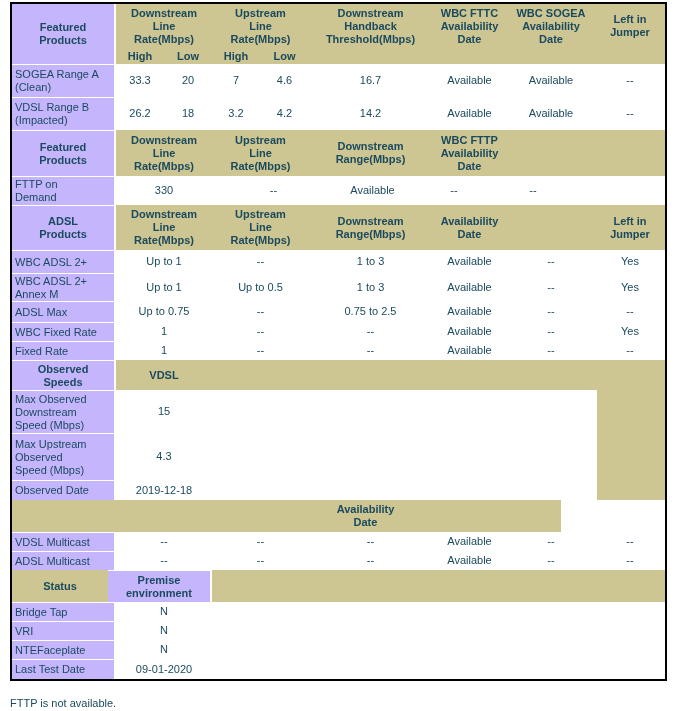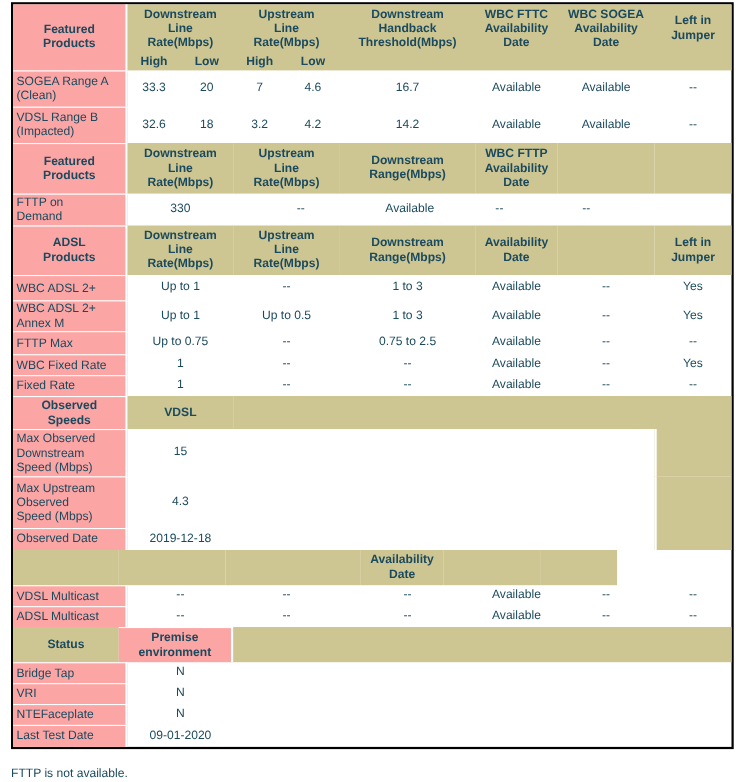--- a/index.html
+++ b/index.html
@@ -12,21 +12,21 @@
   }
   .tbl { width:657px; border:2px solid #000000; background:#ffffff; }
   .row { display:flex; }
   .cell {
     flex:none; display:flex; align-items:center; justify-content:center;
     text-align:center; white-space:pre-line; overflow:hidden;
   }
   .khaki { background:#cdc592; }
   .bold { font-weight:bold; }
   .label {
-    width:104px; background:#fca5a5;
+    width:104px; background:#c4b5fd;
     border-right:2px solid #ffffff; border-top:1px solid #ffffff;
     justify-content:flex-start; text-align:left; padding:1px 2px 1px 3px;
   }
   .nt { border-top:none; }
   .slabel { font-weight:bold; justify-content:center; text-align:center; padding-left:2px; }
   .hdrgrp { display:flex; flex-direction:column; flex:none; }
   .leftspan { justify-content:flex-start; text-align:left; }
   .valspan { display:block; width:96px; text-align:center; }
   .fillR { width:70px; background:#cdc592; border-left:2px solid #ffffff; flex:none; }
   
@@ -86,21 +86,21 @@
       <div class="cell w48 h33">7</div>
       <div class="cell w49 h33">4.6</div>
       <div class="cell w123 h33">16.7</div>
       <div class="cell w75 h33">Available</div>
       <div class="cell w88 h33">Available</div>
       <div class="cell w70 h33">--</div>
     </div>
     <div class="row">
       <div class="cell label h33">VDSL Range B
 (Impacted)</div>
-      <div class="cell w48 h33">32.6</div>
+      <div class="cell w48 h33">26.2</div>
       <div class="cell w48 h33">18</div>
       <div class="cell w48 h33">3.2</div>
       <div class="cell w49 h33">4.2</div>
       <div class="cell w123 h33">14.2</div>
       <div class="cell w75 h33">Available</div>
       <div class="cell w88 h33">Available</div>
       <div class="cell w70 h33">--</div>
     </div>
 
     <div class="row">
@@ -160,21 +160,21 @@
       <div class="cell label h28">WBC ADSL 2+
 Annex M</div>
       <div class="cell w96 h28">Up to 1</div>
       <div class="cell w97 h28">Up to 0.5</div>
       <div class="cell w123 h28">1 to 3</div>
       <div class="cell w75 h28">Available</div>
       <div class="cell w88 h28">--</div>
       <div class="cell w70 h28">Yes</div>
     </div>
     <div class="row">
-      <div class="cell label h21">FTTP Max</div>
+      <div class="cell label h21">ADSL Max</div>
       <div class="cell w96 h21">Up to 0.75</div>
       <div class="cell w97 h21">--</div>
       <div class="cell w123 h21">0.75 to 2.5</div>
       <div class="cell w75 h21">Available</div>
       <div class="cell w88 h21">--</div>
       <div class="cell w70 h21">--</div>
     </div>
     <div class="row">
       <div class="cell label h19">WBC Fixed Rate</div>
       <div class="cell w96 h19">1</div>

